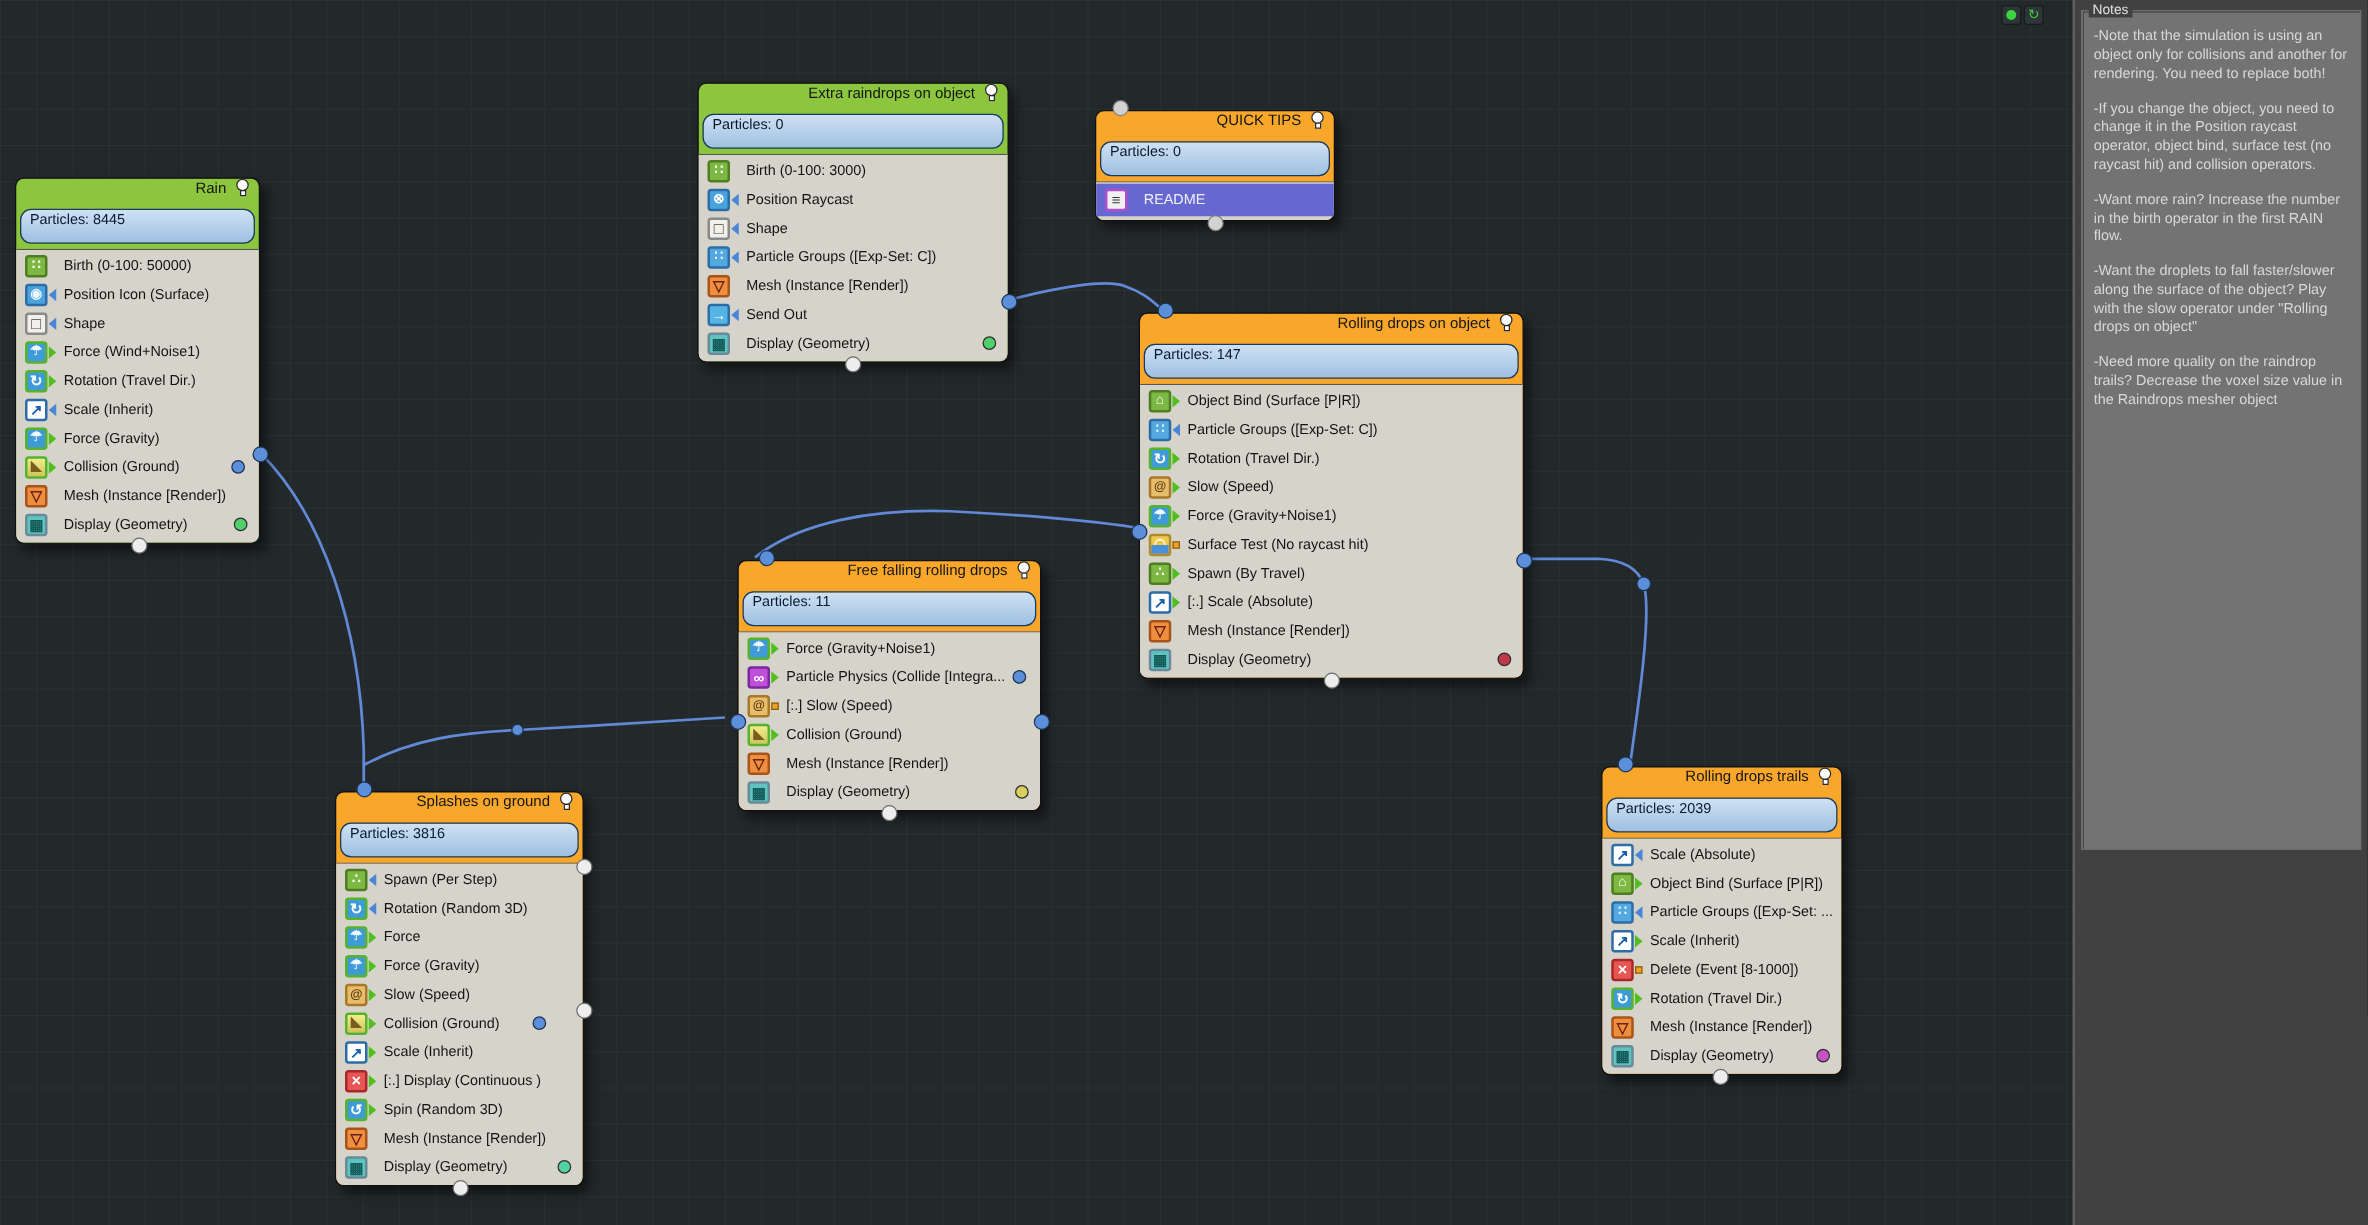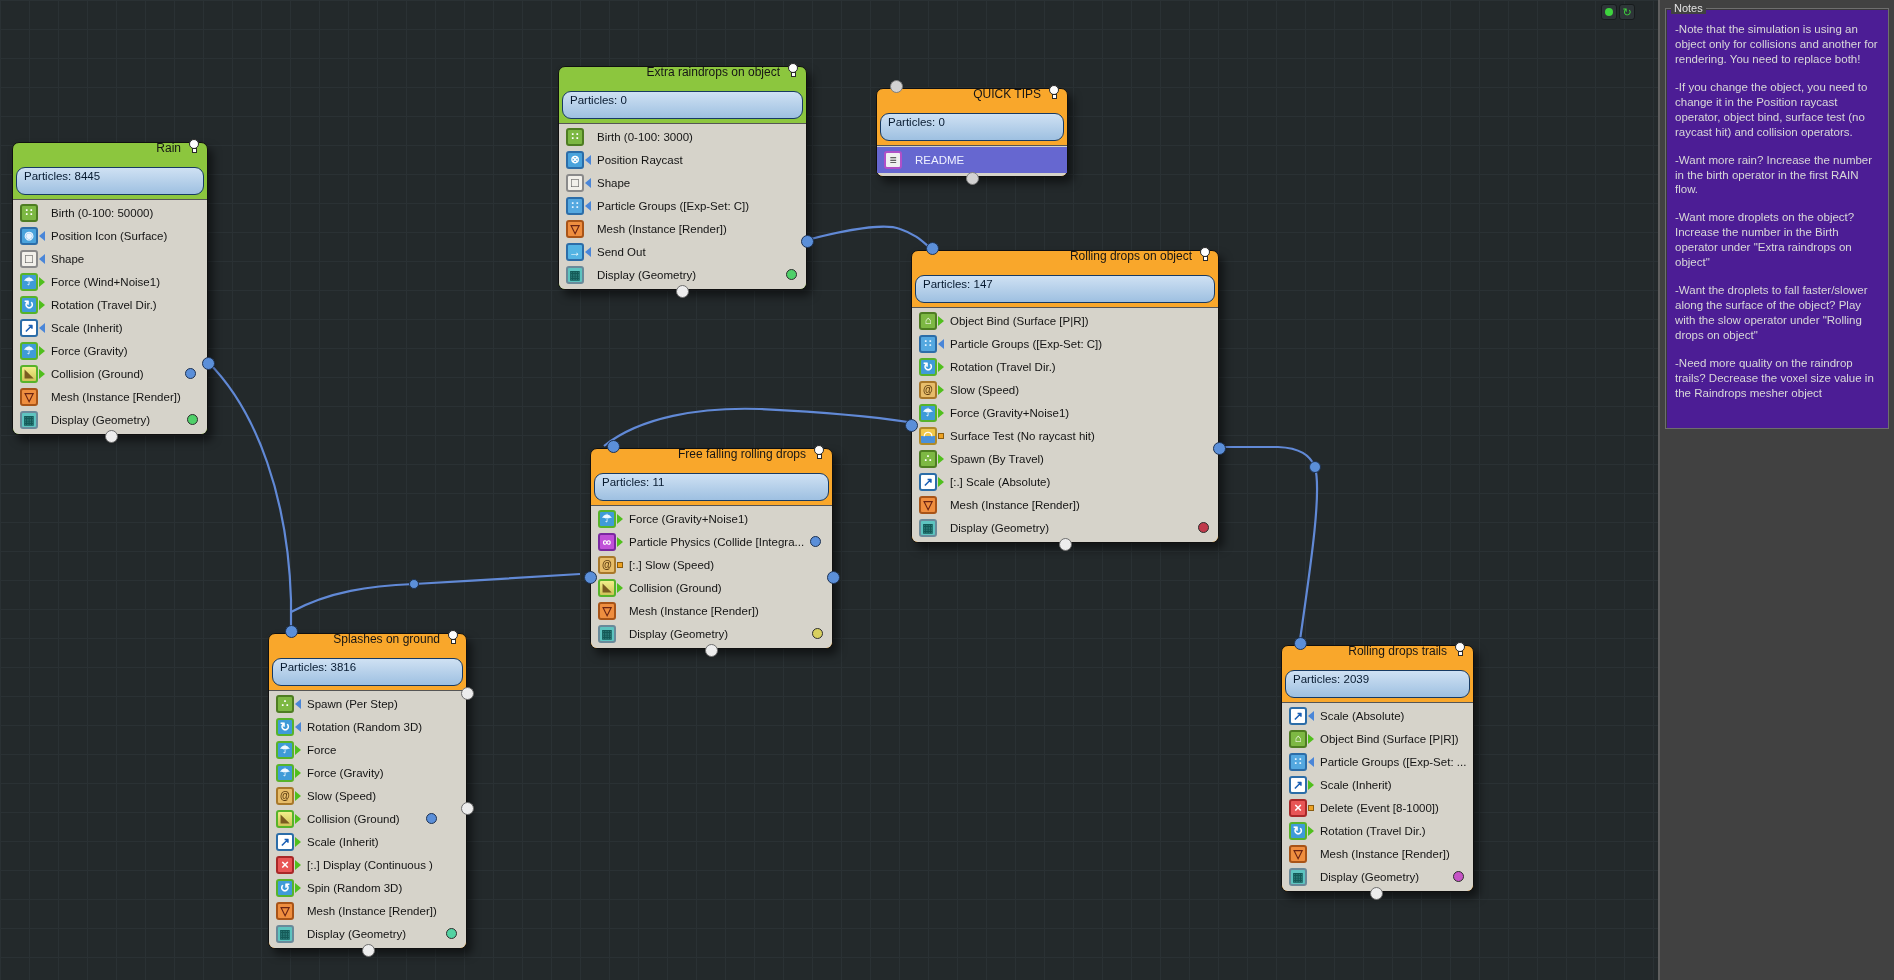--- a/index.html
+++ b/index.html
@@ -21,22 +21,22 @@
     background:#2e3538; border:1px solid #171b1d; border-radius:3px;
     display:flex; align-items:center; justify-content:center;
     color:#3ed43e; font-size:11px; line-height:1; cursor:pointer; }
   .mini-btn .dot { width:8px; height:8px; border-radius:50%; background:#3ed43e; display:block; }
 
   
   .pf-node { position:absolute; z-index:2; border:1px solid #101010; border-radius:7px;
     box-shadow:5px 6px 9px rgba(0,0,0,.5); }
   .pf-node.green  { background:#8cc63e; }
   .pf-node.orange { background:#f9a72b; }
-  .pf-title { height:24px; display:flex; align-items:flex-end; justify-content:flex-end;
-    gap:7px; padding:12px 7px; font-size:12px; color:#151515; }
+  .pf-title { height:24px; display:flex; align-items:flex-start; justify-content:flex-end;
+    gap:7px; padding:0 7px; font-size:12px; color:#151515; }
   .pf-pbar { height:28px; margin:0 3px 4px 3px; border:1px solid #173a63; border-radius:9px;
     background:linear-gradient(#cfe1f3,#9ec0e1); font-size:11.5px; color:#071a30;
     padding:2px 0 0 7px; line-height:1.2; overflow:hidden; white-space:nowrap; }
   .pf-body { background:#d6d3ca; border-radius:0 0 6px 6px; padding:1px 0 3px 0;
     border-top:1px solid #555; }
   .pf-row { position:relative; height:23px; display:flex; align-items:center; padding-left:7px; }
   .pf-row.tall { height:26px; background:#6667d0; }
   .pf-row.tall .op-label { color:#eef0ff; }
   .op-label { font-size:11.5px; color:#141414; margin-left:6px; white-space:nowrap; overflow:hidden; }
   .op-icon { width:18px; height:18px; border-radius:3px; flex:0 0 18px;
@@ -86,22 +86,22 @@
   .bulb i { display:block; position:absolute; }
   .bulb .glass { left:1px; top:0; width:10px; height:10px; border-radius:50%;
     background:#fdfdfd; border:1px solid #2a2a2a; }
   .bulb .base { left:3.5px; top:9px; width:5px; height:5px; background:#fdfdfd;
     border:1px solid #2a2a2a; }
 
   
   .v-divider { position:absolute; left:1658px; top:0; width:2px; height:980px; background:#5e5e5e; z-index:6; }
   .sidebar { position:absolute; left:1660px; top:0; width:234px; height:980px;
     background:#414141; z-index:6; }
-  .notes-box { position:relative; margin:8px 5px 0 5px; height:421px;
-    background:#4c1d95; border:1px solid #6e6e6e; box-shadow:inset 1px 1px 0 #3a3a3a; }
+  .notes-box { position:relative; margin:8px 5px 0 5px; height:672px;
+    background:#737373; border:1px solid #6e6e6e; box-shadow:inset 1px 1px 0 #3a3a3a; }
   .notes-title { position:absolute; top:-7px; left:5px; padding:0 3px; font-size:11px;
     color:#e2e2e2; background:#414141; line-height:1.1; }
   .notes-text { padding:13px 9px 0 9px; font-size:11.5px; line-height:1.3; color:#d8d8d8; }
   .notes-text p { margin-bottom:13px; }
 </style>
 </head>
 <body>
 
 <div class="canvas">
   <svg class="wires">
@@ -436,21 +436,21 @@
           <span class="notch notch-none"></span>
           <span class="op-label">Display (Geometry)</span>
           <span class="display-dot" style="background: rgb(82, 210, 162);"></span>
         </div>
       </div>
       <span class="port port-blue" style="left: 15.5px; top: -9px;"></span>
       <span class="port port-white" style="left: 192px; top: 53px;"></span>
       <span class="port port-white" style="left: 192px; top: 168px;"></span>
       <span class="port port-white" style="left: 92.5px; bottom: -9px;"></span>
     </div>
-    <div class="pf-node orange" style="left: 1281px; top: 645px; width: 193px;">
+    <div class="pf-node orange" style="left: 1281px; top: 613px; width: 193px;">
       <div class="pf-title">
         <span>Rolling drops trails</span>
         <span class="bulb">
           <i class="glass"></i>
           <i class="base"></i>
         </span>
       </div>
       <div class="pf-pbar">Particles: 2039</div>
       <div class="pf-body">
         <div class="pf-row">
@@ -502,18 +502,17 @@
 
 <div class="v-divider"></div>
 
 <div class="sidebar">
   <div class="notes-box">
     <span class="notes-title">Notes</span>
     <div class="notes-text">
         <p>-Note that the simulation is using an object only for collisions and another for rendering. You need to replace both!</p>
         <p>-If you change the object, you need to change it in the Position raycast operator, object bind, surface test (no raycast hit) and collision operators.</p>
         <p>-Want more rain? Increase the number in the birth operator in the first RAIN flow.</p>
-        <p>-Want more droplets on the object? Increase the number in the Birth operator under "Extra raindrops on object"</p>
         <p>-Want the droplets to fall faster/slower along the surface of the object? Play with the slow operator under "Rolling drops on object"</p>
         <p>-Need more quality on the raindrop trails? Decrease the voxel size value in the Raindrops mesher object</p>
       </div>
   </div>
 </div>
 
 </body></html>

